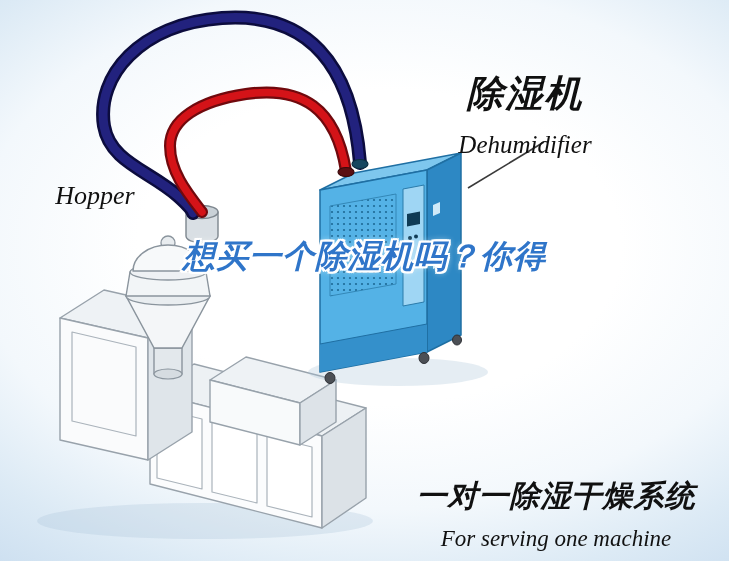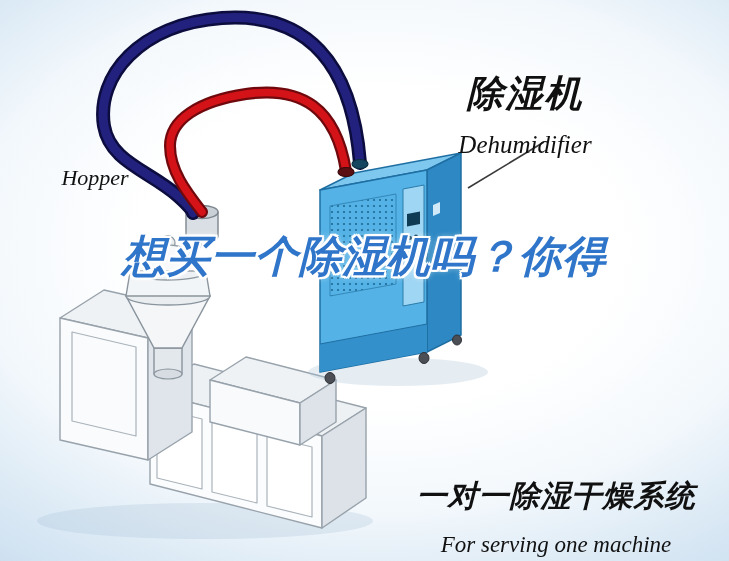--- a/index.html
+++ b/index.html
@@ -17,36 +17,36 @@
   .label-block{position:absolute;text-align:center;color:#101010;line-height:1.08;}
   .lbl-cn{font-weight:bold;letter-spacing:2px;}
   .lbl-en{font-family:"Liberation Serif", serif;font-weight:normal;letter-spacing:0;}
 
   .dehu-block{left:430px;top:74px;width:190px;}
   .dehu-block .lbl-cn{font-size:37px;}
   .dehu-block .lbl-en{font-size:25px;margin-top:17px;}
 
   .hopper-block{left:38px;top:166px;width:114px;}
   .hopper-block .lbl-cn{font-size:27px;}
-  .hopper-block .lbl-en{font-size:22px;margin-top:0;}
+  .hopper-block .lbl-en{font-size:26px;margin-top:16px;}
 
   .headline{
     position:absolute;left:0;right:0;top:230px;text-align:center;
     font-weight:bold;color:#2f75c9;letter-spacing:1px;
     text-shadow:
       -2px -2px 0 #fff, 0 -2px 0 #fff, 2px -2px 0 #fff,
       -2px 0 0 #fff, 2px 0 0 #fff,
       -2px 2px 0 #fff, 0 2px 0 #fff, 2px 2px 0 #fff,
       0 0 7px rgba(255,255,255,.95);
   }
-  .headline .hl{font-size:43px;line-height:52px;}
+  .headline .hl{font-size:32px;line-height:52px;}
 
   .footer-block{position:absolute;left:410px;top:450px;width:292px;text-align:center;color:#111;}
   .footer-cn{font-size:30px;font-weight:bold;letter-spacing:1px;line-height:36px;margin-top:28px;}
-  .footer-en{font-family:"Liberation Serif", serif;font-size:23px;line-height:30px;margin-top:16px;}
+  .footer-en{font-family:"Liberation Serif", serif;font-size:23px;line-height:30px;margin-top:10px;}
 </style>
 </head>
 <body>
 
 <div class="canvas">
 
   <svg class="scene" viewBox="0 0 729 561" xmlns="http://www.w3.org/2000/svg">
     <defs>
       <pattern id="dotpat" width="6" height="6" patternUnits="userSpaceOnUse">
         <rect width="6" height="6" fill="#54b2e6"></rect>

